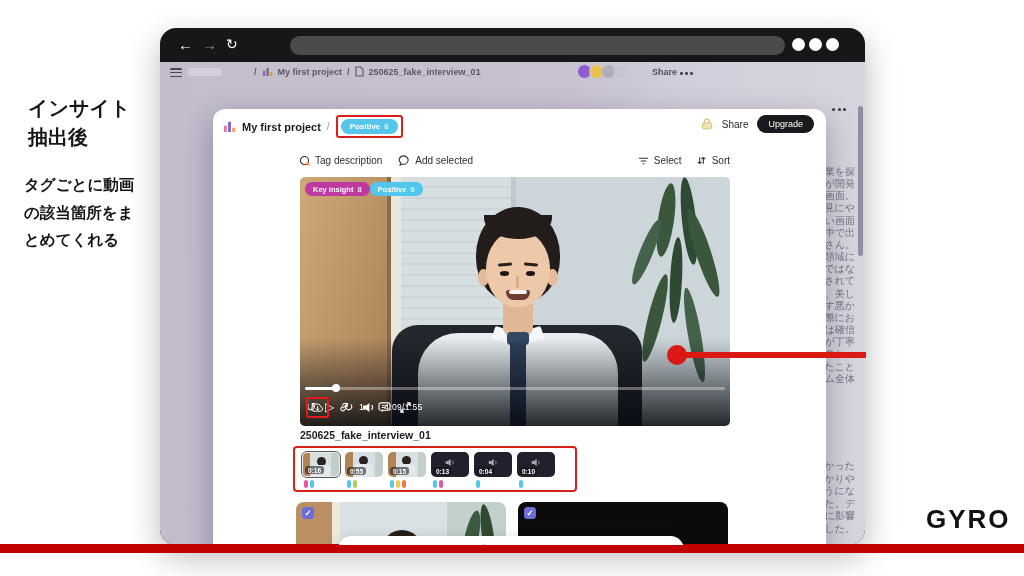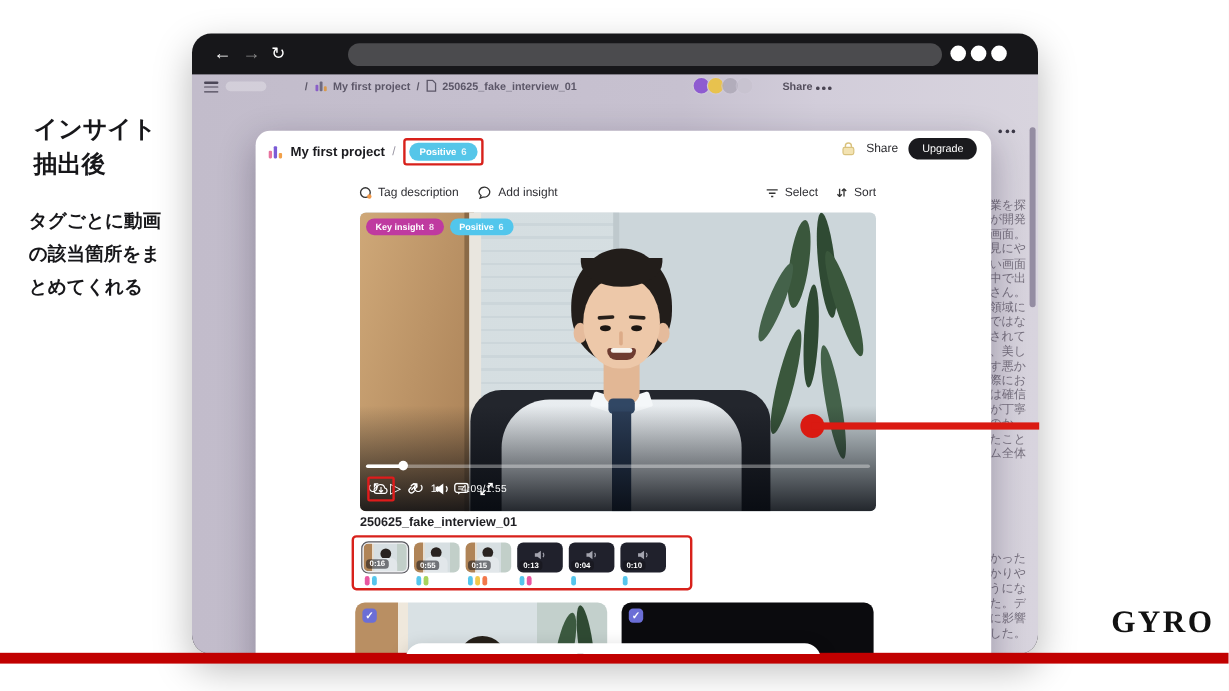--- a/index.html
+++ b/index.html
@@ -5,21 +5,21 @@
   html,body{margin:0;padding:0;background:#fff}
   .stage{position:relative;width:1024px;height:576px;background:#fff;overflow:hidden;
          font-family:"Liberation Sans",sans-serif;}
 
   
   .annot{position:absolute;color:#17171a;font-weight:bold;white-space:nowrap}
   #annot-heading{left:28px;top:94px;font-size:20px;line-height:29px}
   #annot-body{left:24px;top:171px;font-size:15.5px;line-height:27.5px}
   #annot-note{left:873px;top:352px;font-size:15.5px;line-height:28px}
   .logo{position:absolute;left:926px;top:504px;font-size:26px;font-weight:bold;letter-spacing:2px;
-        color:#121212;font-family:Liberation Serif, serif}
+        color:#121212;font-family:Liberation Sans, sans-serif}
   .red-bar{position:absolute;left:0;top:544px;width:1024px;height:9px;background:#c10000}
   .red-dot{position:absolute;left:667px;top:345px;width:20px;height:20px;border-radius:50%;background:#da1a12;z-index:60}
   .red-line{position:absolute;left:676px;top:352px;width:190px;height:6px;background:#da1a12;z-index:60}
 
   
   .window{position:absolute;left:160px;top:28px;width:705px;height:517px;background:#17171a;
           border-radius:16px;box-shadow:0 12px 32px rgba(0,0,0,.28);overflow:hidden}
   .chrome{position:relative;height:34px;color:#fff}
   .nav-ic{position:absolute;top:8px;font-size:15px;line-height:17px;cursor:default}
   #nav-back{left:18px}#nav-fwd{left:42px;color:#8a8a8a}#nav-reload{left:66px;font-size:14px}
@@ -90,21 +90,21 @@
   .face{left:186px;top:54px;width:64px;height:76px;background:#edc8a9;border-radius:48%/52%}
   .fringe{left:184px;top:38px;width:68px;height:24px;background:#221d1a;border-radius:0 0 55% 55%/0 0 95% 95%}
   .brow-l{left:198px;top:86px;width:14px;height:3px;background:#27201b;border-radius:2px;transform:rotate(-4deg)}
   .brow-r{left:224px;top:86px;width:14px;height:3px;background:#27201b;border-radius:2px;transform:rotate(4deg)}
   .eye-l{left:200px;top:94px;width:9px;height:4.5px;background:#1d1713;border-radius:50%}
   .eye-r{left:226px;top:94px;width:9px;height:4.5px;background:#1d1713;border-radius:50%}
   .nose{left:216px;top:99px;width:3px;height:12px;background:#dcab88;border-radius:2px}
   .mouth{left:206px;top:113px;width:24px;height:10px;background:#6e3c31;border-radius:4px 4px 12px 12px}
   .teeth{left:209px;top:113px;width:18px;height:4px;background:#f7f4ef;border-radius:2px}
   .bottom-grad{left:0;bottom:0;width:430px;height:88px;background:linear-gradient(180deg,rgba(5,8,14,0),rgba(5,8,14,.85))}
-  .v-tags{left:5px;top:5px;display:flex;gap:5px;z-index:5}
+  .v-tags{left:5px;top:5px;display:flex;z-index:5}
   .v-tag{position:static !important;font-size:7.5px;font-weight:bold;color:#fff;padding:2.5px 8px;
          border-radius:9px;display:flex;gap:4px;align-items:center}
   .v-tag.magenta{background:#bf3aa0}.v-tag.blue{background:#52c6ec}
   .v-sub{left:0;width:430px;top:186px;text-align:center;padding-left:26px;box-sizing:border-box;
          font-size:11px;font-weight:bold;color:#fff;z-index:5;white-space:nowrap;
          text-shadow:-1px -1px 0 #000,1px -1px 0 #000,-1px 1px 0 #000,1px 1px 0 #000,0 2px 3px #000}
   .v-progress{left:5px;width:420px;top:210px;height:3px;background:rgba(255,255,255,.35);border-radius:2px;z-index:5}
   .v-fill{left:0;top:0;width:30px;height:3px;background:#fff;border-radius:2px}
   .v-knob{left:27px;top:-2.7px;width:8px;height:8px;background:#fff;border-radius:50%}
   .v-ctrl{left:6px;width:418px;top:220px;height:20px;display:flex;justify-content:space-between;
@@ -283,21 +283,21 @@
             <svg width="11" height="11" viewBox="0 0 12 12">
               <circle cx="6" cy="6" r="4.4" fill="none" stroke="#333" stroke-width="1.2"></circle>
               <circle cx="9.6" cy="9.6" r="2" fill="#f2994a"></circle>
             </svg>
             <span>Tag description</span>
           </span>
           <span class="tb-item">
             <svg width="12" height="11" viewBox="0 0 13 12">
               <path d="M6.5 1a5 4.3 0 00-3.4 7.6L2.2 11l2.6-.9A5 4.3 0 106.5 1z" fill="none" stroke="#333" stroke-width="1.2"></path>
             </svg>
-            <span>Add insight</span>
+            <span>Add selected</span>
           </span>
         </div>
         <div class="tb-right">
           <span class="tb-item">
             <svg width="11" height="10" viewBox="0 0 12 10">
               <path d="M1 2h10M3 5h6M5 8h2" stroke="#333" stroke-width="1.3" fill="none"></path>
             </svg>
             <span>Select</span>
           </span>
           <span class="tb-item">

